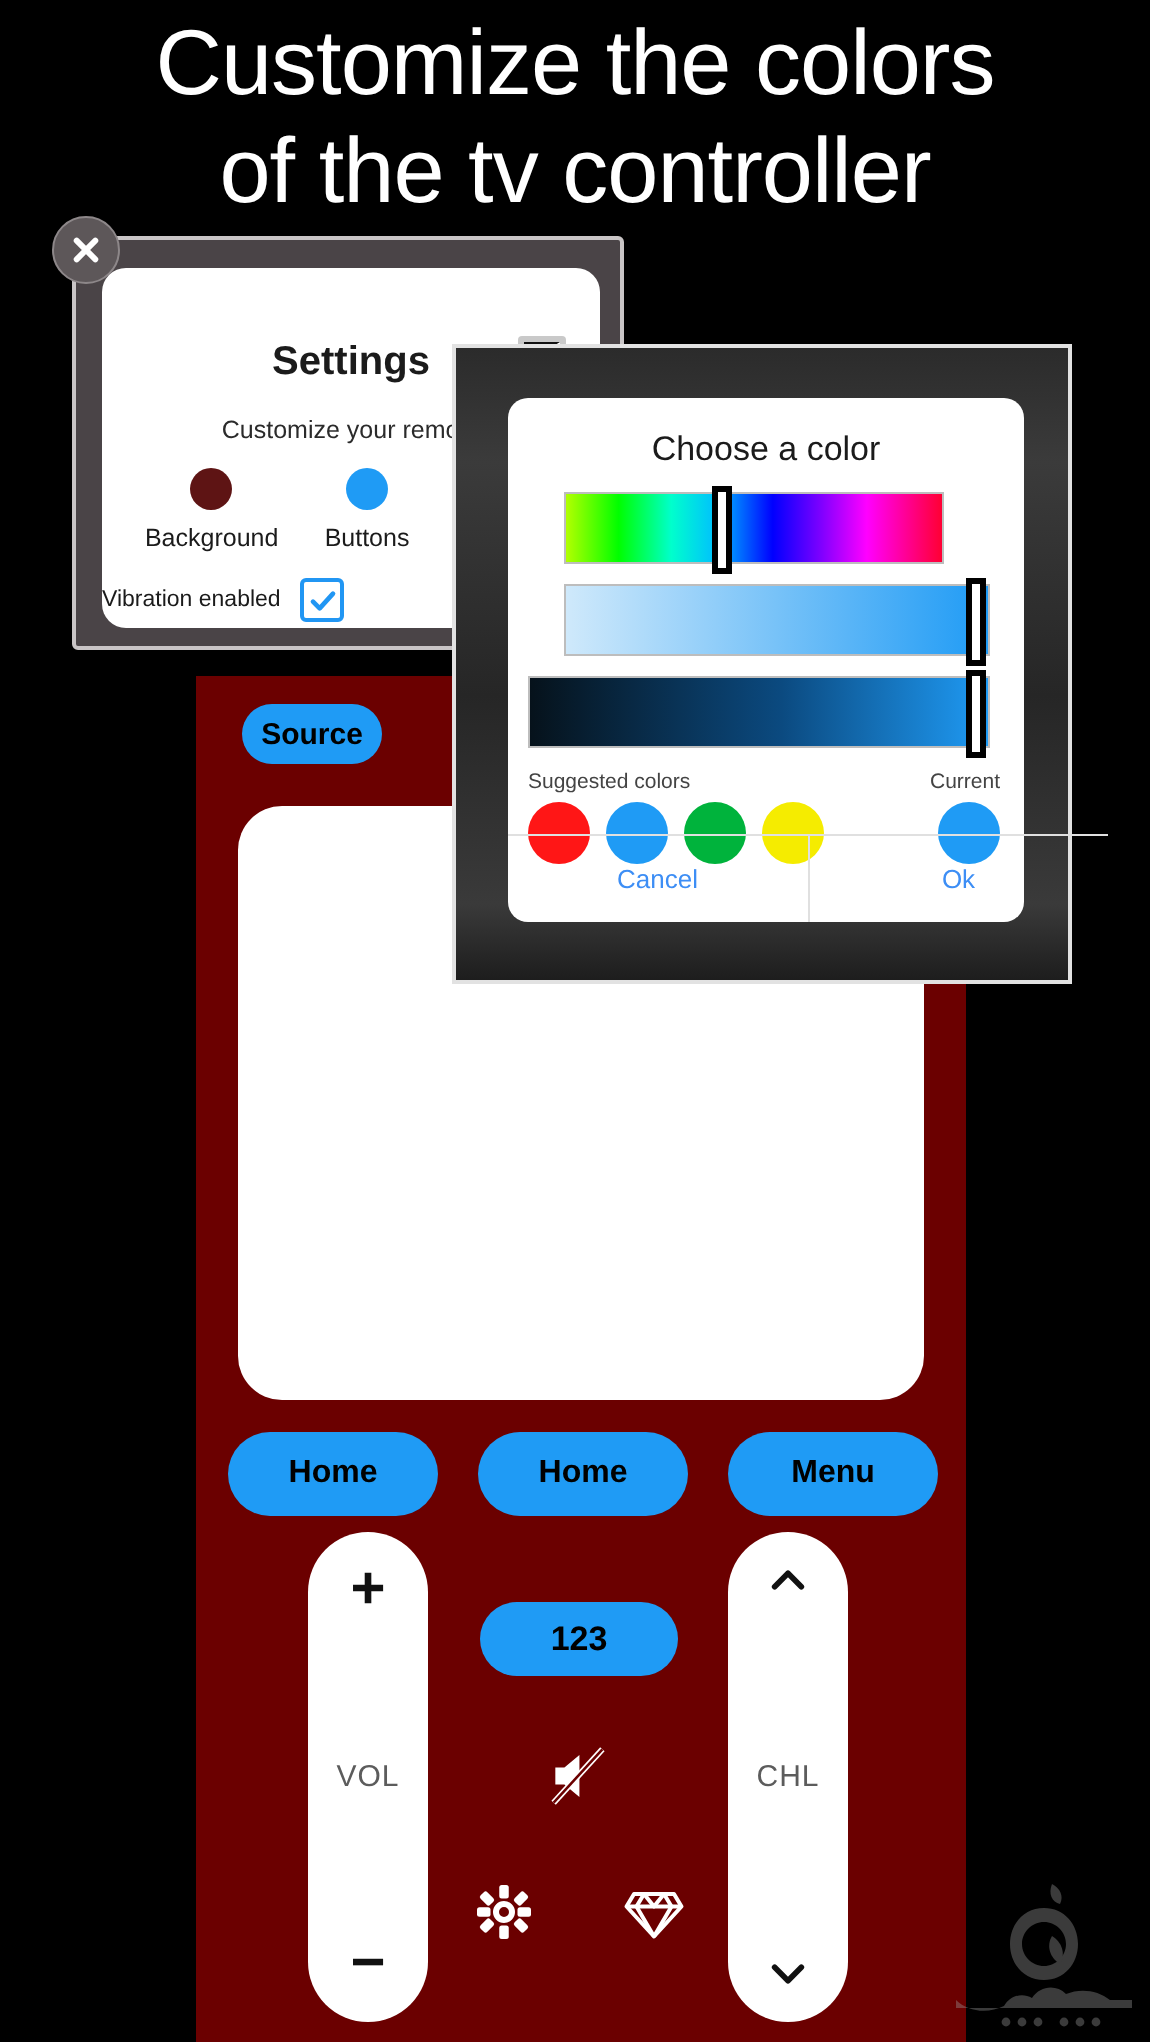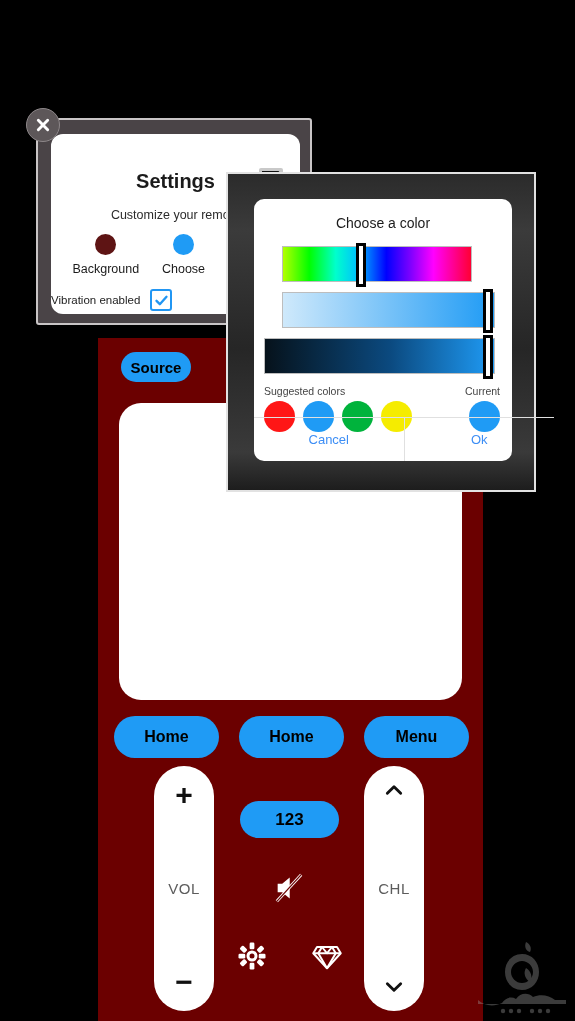--- a/index.html
+++ b/index.html
@@ -96,21 +96,21 @@
   .color-frame {
     position: absolute; left: 226px; top: 172px; width: 310px; height: 320px;
     background: linear-gradient(180deg,#2b2b2b 0%,#3b3b3b 18%,#262626 55%,#3a3a3a 88%,#1d1d1d 100%);
     border: 2px solid #e2e2e2;
   }
   .color-card {
     position: absolute; left: 26px; top: 25px; width: 258px; height: 262px;
     background: #fff; border-radius: 10px;
   }
   .color-title { position: absolute; left: 0; top: 16px; width: 258px; text-align: center;
-                 font-size: 14px; color: #1b1b1b; }
+                 font-size: 17px; color: #1b1b1b; }
   .slider { position: absolute; height: 36px; border: 1px solid #bdbdbd; }
   .slider .thumb { position: absolute; top: -4px; width: 10px; height: 44px;
                    background: #fff; border: 3px solid #000; }
   .sl-hue { left: 28px; top: 47px; width: 190px;
             background: linear-gradient(90deg,#b2ff00 0%,#00ff00 14%,#00ffcc 28%,#00bfff 40%,
                         #0000ff 55%,#8000ff 68%,#ff00ff 80%,#ff0033 100%); }
   .sl-sat { left: 28px; top: 93px; width: 213px;
             background: linear-gradient(90deg,#cfe9fb 0%,#1f9bf5 100%); }
   .sl-val { left: 10px; top: 139px; width: 231px;
             background: linear-gradient(90deg,#06121b 0%,#0b4a80 55%,#1f9bf5 100%); }
@@ -123,20 +123,24 @@
              border-top: 1px solid #e0e0e0; display: flex; }
   .btn-bar > div { flex: 1; display: flex; align-items: center; justify-content: center;
                    font-size: 13px; color: #3d8ef5; }
   .btn-bar .sep { flex: 0 0 1px; background: #e0e0e0; }
 </style>
 </head>
 <body>
 
 <div id="stage">
 
+  <div class="heading">
+    <div>Customize the colors</div>
+    <div>of the tv controller</div>
+  </div>
 
   <div class="remote"></div>
 
   <div class="pill source-btn">Source</div>
 
   <div class="touchpad"></div>
 
   <div class="nav-row">
     <div class="pill">Home</div>
     <div class="pill">Home</div>
@@ -249,21 +253,21 @@
         </svg>
       </div>
 
       <div class="swatch-row">
         <div class="swatch-col">
           <div class="swatch-dot" style="background:#5e1414"></div>
           <div class="swatch-lbl">Background</div>
         </div>
         <div class="swatch-col">
           <div class="swatch-dot" style="background:#1f9bf5"></div>
-          <div class="swatch-lbl">Choose</div>
+          <div class="swatch-lbl">Buttons</div>
         </div>
         <div class="swatch-col">
           <div class="swatch-dot" style="background:#fff;border:1px solid #cfcfcf"></div>
           <div class="swatch-lbl">Touchpad</div>
         </div>
       </div>
 
       <div class="vib-row">
         <div class="vib-lbl">Vibration enabled</div>
         <div class="vib-box">

